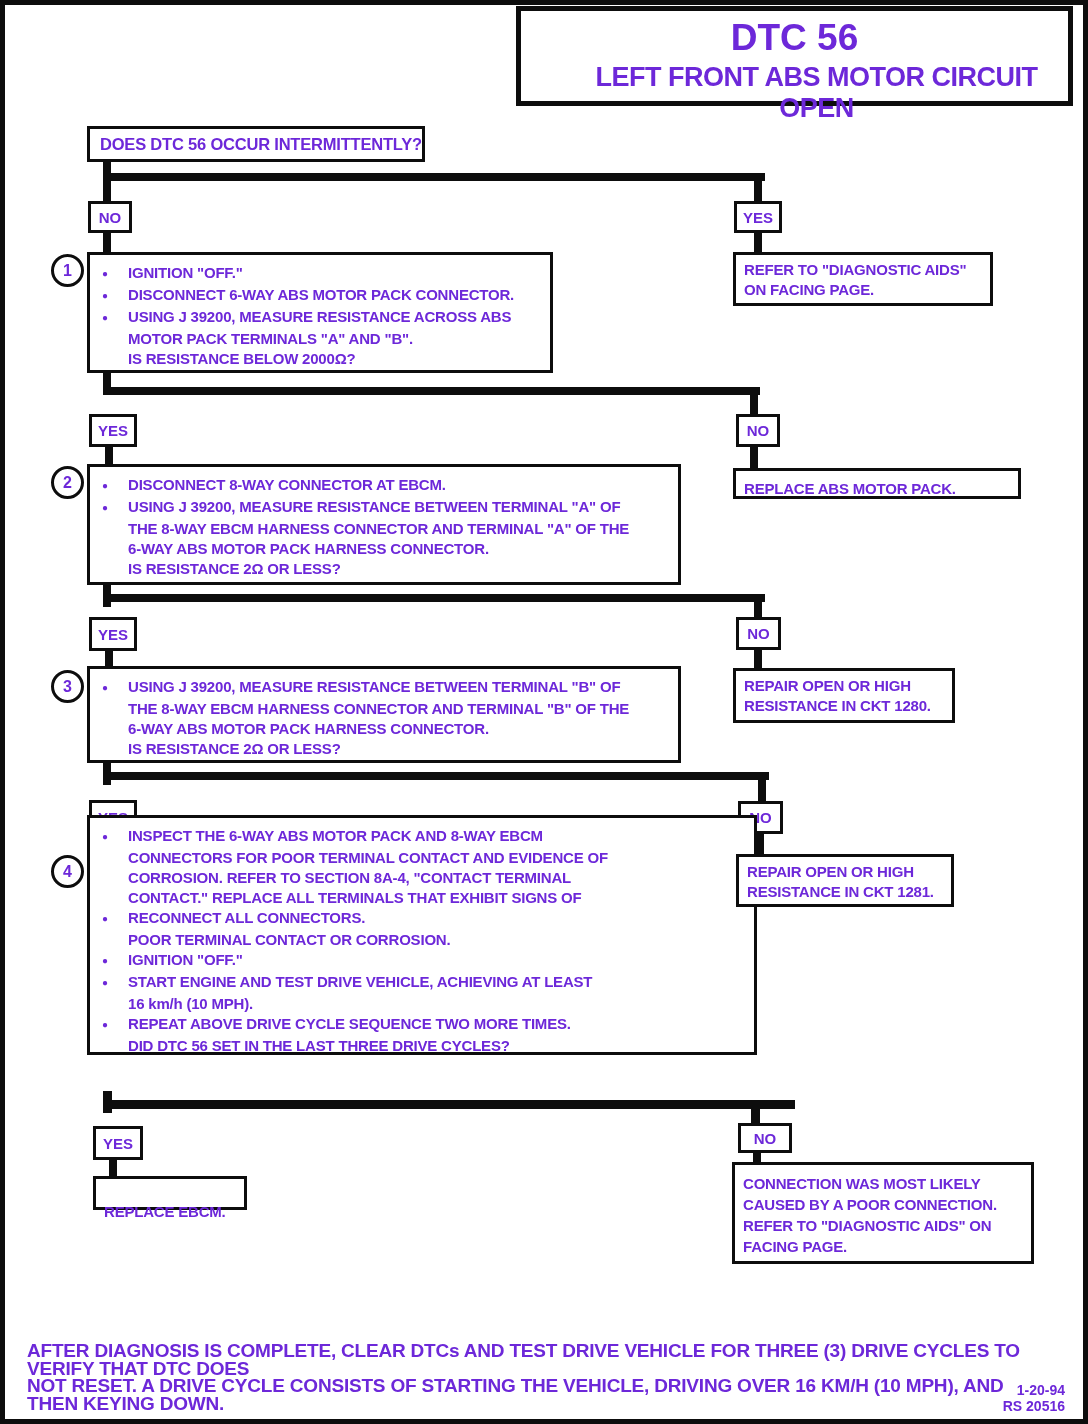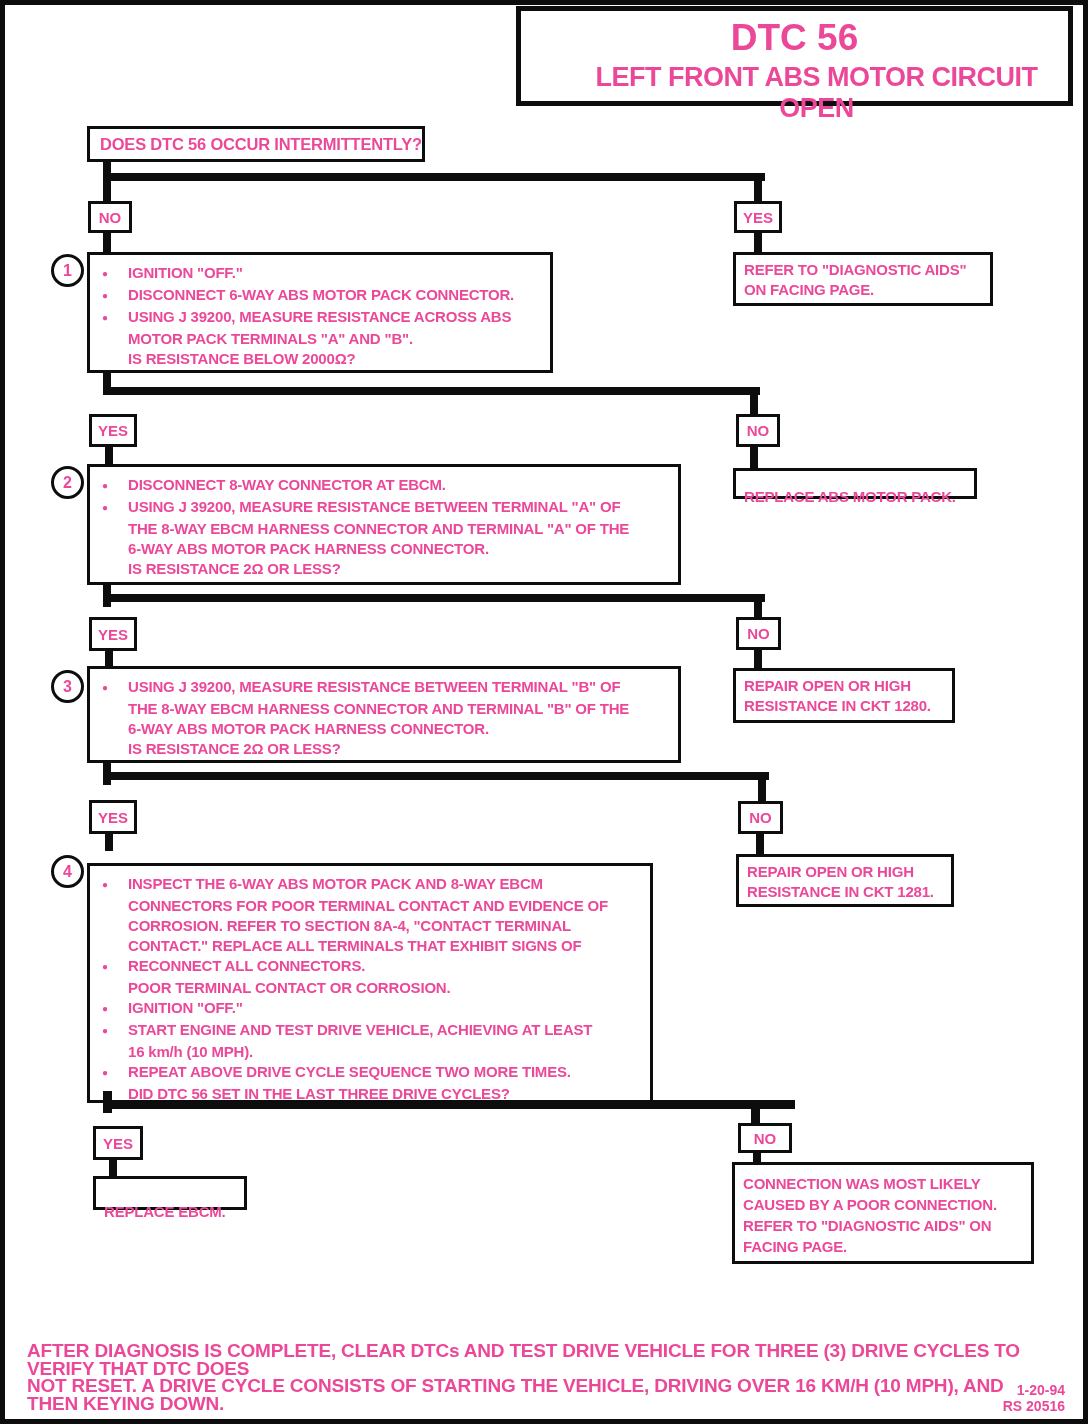--- a/index.html
+++ b/index.html
@@ -1,18 +1,18 @@
 <!DOCTYPE html>
 <html><head>
 <meta charset="utf-8">
 <style>
   html,body{margin:0;padding:0;background:#e8e8e4;}
   .page{position:relative;width:1088px;height:1424px;background:#ffffff;
         border:5px solid #0d0d0d;box-sizing:border-box;overflow:hidden;
-        font-family:"Liberation Sans",sans-serif;font-weight:700;color:#ec4899;}
+        font-family:"Liberation Sans",sans-serif;font-weight:700;color:#6d28d9;}
   .abs{position:absolute;box-sizing:border-box;}
   .ln{position:absolute;background:#0d0d0d;}
   .box{position:absolute;box-sizing:border-box;border:3px solid #0d0d0d;background:#fff;}
   .title-box{border-width:5px;text-align:center;}
   .t1{font-size:37px;letter-spacing:0px;margin-top:6px;}
   .t2{font-size:27px;letter-spacing:-0.5px;margin-top:3px;margin-left:44px;}
   .q{font-size:16.5px;display:flex;align-items:center;padding-left:10px;letter-spacing:-0.2px;}
   .tag{display:flex;align-items:center;justify-content:center;font-size:15px;}
   .stepbox{padding:8px 8px 4px 10px;font-size:15px;line-height:20px;letter-spacing:-0.2px;}
   .line{display:flex;}
@@ -118,21 +118,21 @@
     <div class="line">
         <span class="blt"></span>
         <span class="txt">6-WAY ABS MOTOR PACK HARNESS CONNECTOR.</span>
       </div>
     <div class="line">
         <span class="blt"></span>
         <span class="txt">IS RESISTANCE 2Ω OR LESS?</span>
       </div>
   </div>
 
-  <div class="box out" style="left:728px;top:463px;width:244px;height:31px;padding-top:16px;">
+  <div class="box out" style="left:728px;top:463px;width:288px;height:31px;padding-top:8px;">
     <div>REPLACE ABS MOTOR PACK.</div>
   </div>
 
   <div class="ln" style="left:98px;top:580px;width:8px;height:22px;"></div>
   <div class="ln" style="left:98px;top:589px;width:662px;height:8px;"></div>
   <div class="ln" style="left:749px;top:589px;width:8px;height:24px;"></div>
 
   <div class="box tag" style="left:84px;top:612px;width:48px;height:34px;">
       <span>YES</span>
     </div>
@@ -180,21 +180,21 @@
   <div class="box tag" style="left:733px;top:796px;width:45px;height:33px;">
       <span>NO</span>
     </div>
 
   <div class="ln" style="left:100px;top:829px;width:8px;height:17px;"></div>
   <div class="ln" style="left:751px;top:829px;width:8px;height:20px;"></div>
 
   <div class="circle" style="left:46px;top:850px;">
       <span>4</span>
     </div>
-  <div class="box stepbox" style="left:82px;top:858px;width:566px;height:240px;">
+  <div class="box stepbox" style="left:82px;top:810px;width:670px;height:240px;">
     <div class="line b">
         <span class="blt"></span>
         <span class="txt">INSPECT THE 6-WAY ABS MOTOR PACK AND 8-WAY EBCM</span>
       </div>
     <div class="line">
         <span class="blt"></span>
         <span class="txt">CONNECTORS FOR POOR TERMINAL CONTACT AND EVIDENCE OF</span>
       </div>
     <div class="line">
         <span class="blt"></span>

